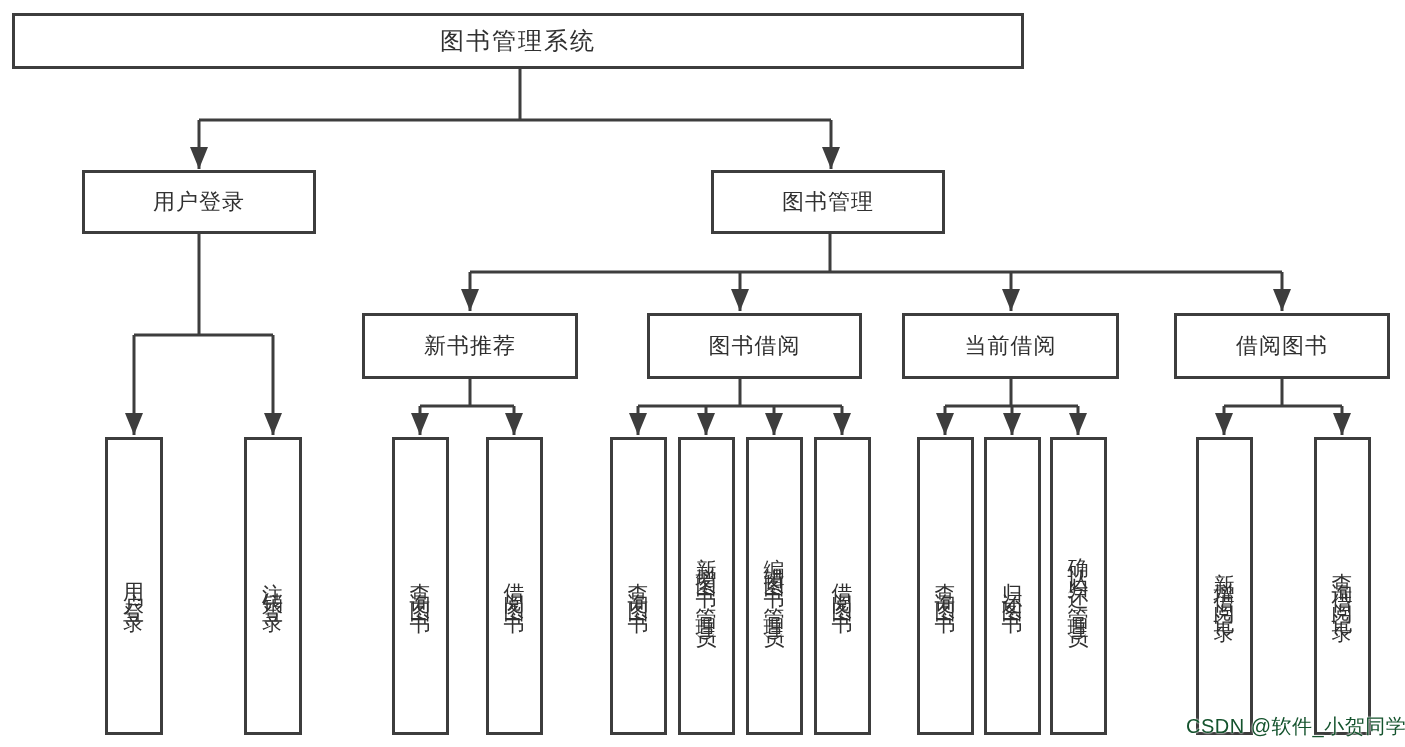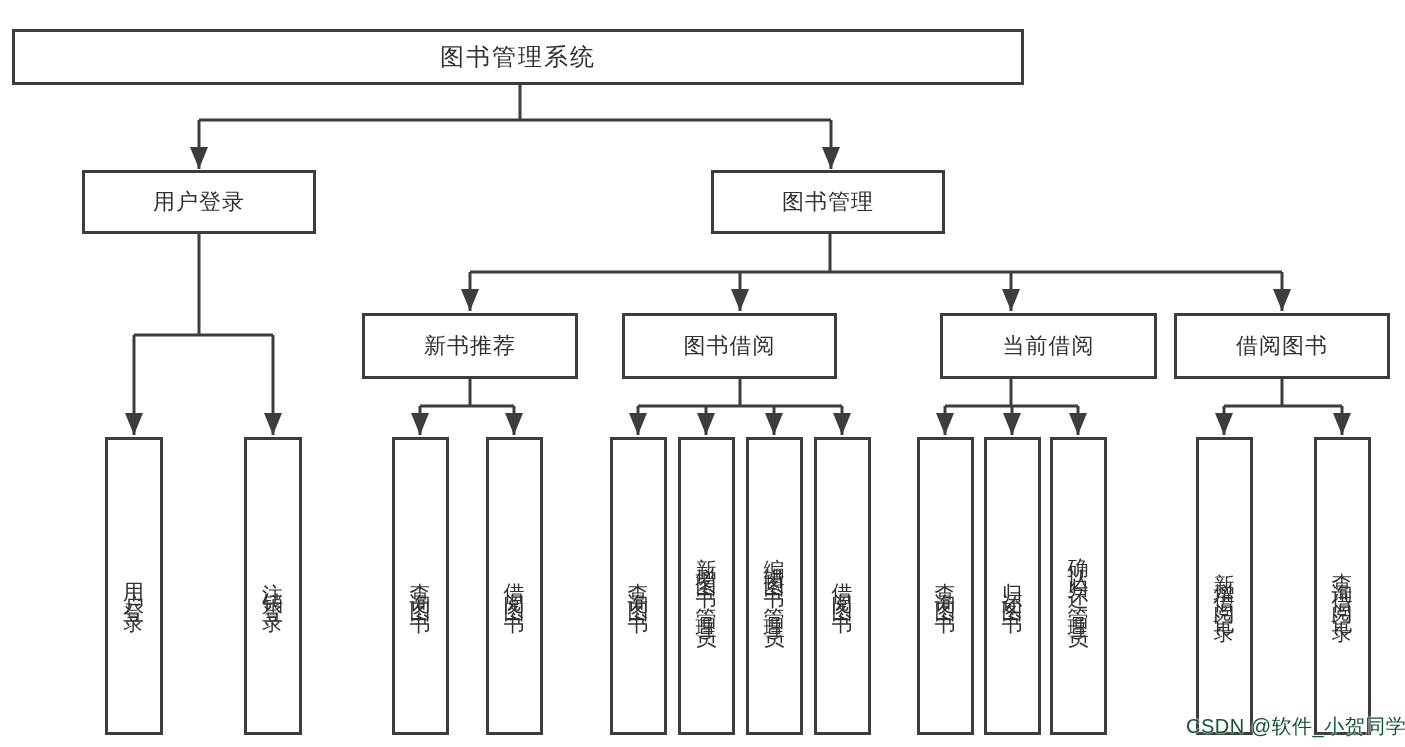--- a/index.html
+++ b/index.html
@@ -89,28 +89,28 @@
       <path d="M945,406 V435" marker-end="url(#arw)"></path>
       <path d="M1012,406 V435" marker-end="url(#arw)"></path>
       <path d="M1078,406 V435" marker-end="url(#arw)"></path>
 
       <path d="M1282,379 V406 M1224,406 H1342"></path>
       <path d="M1224,406 V435" marker-end="url(#arw)"></path>
       <path d="M1342,406 V435" marker-end="url(#arw)"></path>
     </g>
   </svg>
 
-  <div class="node hbox root-box" style="left:12px; top:13px; width:1012px; height:56px;margin-top:16px;">图书管理系统</div>
+  <div class="node hbox root-box" style="left:12px; top:13px; width:1012px; height:56px;">图书管理系统</div>
 
   <div class="node hbox" style="left:82px; top:170px; width:234px; height:64px;">用户登录</div>
   <div class="node hbox" style="left:362px; top:313px; width:216px; height:66px;">新书推荐</div>
 
   <div class="node hbox" style="left:711px; top:170px; width:234px; height:64px;">图书管理</div>
-  <div class="node hbox" style="left:622px; top:313px; width:215px; height:66px;">图书借阅</div>
-  <div class="node hbox" style="left:940px; top:313px; width:217px; height:66px;">当前借阅</div>
+  <div class="node hbox" style="left:647px; top:313px; width:215px; height:66px;">图书借阅</div>
+  <div class="node hbox" style="left:902px; top:313px; width:217px; height:66px;">当前借阅</div>
   <div class="node hbox" style="left:1174px; top:313px; width:216px; height:66px;">借阅图书</div>
 
   <div class="node vbox" style="left:105px; top:437px; width:58px; height:298px;">用户登录</div>
   <div class="node vbox" style="left:244px; top:437px; width:58px; height:298px;">注销登录</div>
 
   <div class="node vbox" style="left:392px; top:437px; width:57px; height:298px;">查询图书</div>
   <div class="node vbox" style="left:486px; top:437px; width:57px; height:298px;">借阅图书</div>
 
   <div class="node vbox" style="left:610px; top:437px; width:57px; height:298px;">查询图书</div>
   <div class="node vbox" style="left:678px; top:437px; width:57px; height:298px;">新增图书（管理员）</div>

